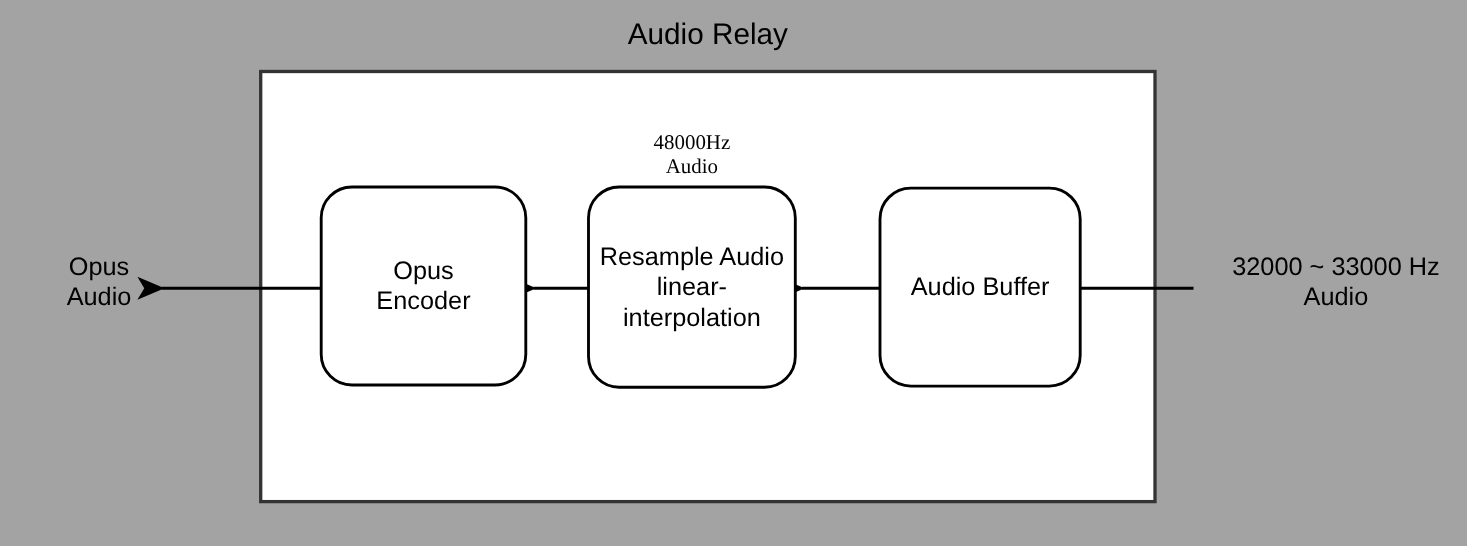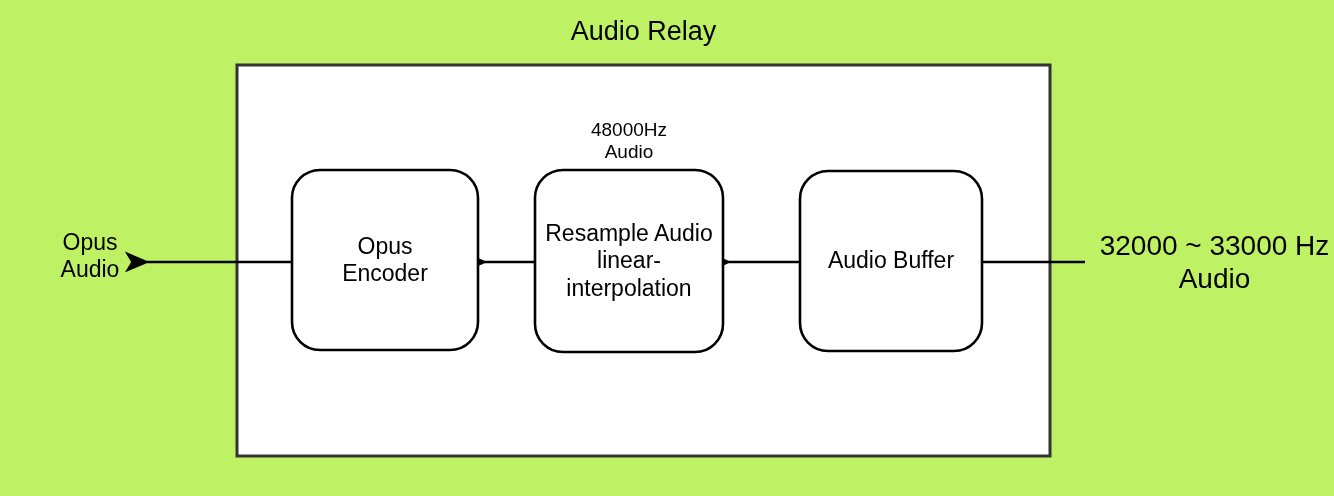--- a/index.html
+++ b/index.html
@@ -8,21 +8,21 @@
     background: #ffffff;
   }
   body {
     font-family: "Liberation Sans", sans-serif;
     color: #000000;
   }
   #stage {
     position: relative;
     width: 1334px;
     height: 496px;
-    background: #bef264;
+    background: #a3a3a3;
     overflow: hidden;
   }
   svg.layer {
     position: absolute;
     left: 0;
     top: 0;
     width: 1334px;
     height: 496px;
   }
   .txt {
@@ -42,27 +42,28 @@
   #outer-label-left {
     left: 10px;
     top: 229px;
     width: 160px;
     font-size: 23px;
   }
   #outer-label-right {
     left: 1095px;
     top: 229px;
     width: 239px;
-    font-size: 28px;
+    font-size: 23px;
   }
   #edge-label-resample {
     left: 535px;
     top: 119px;
     width: 188px;
     font-size: 19px;
+    font-family: Liberation Serif, serif;
   }
   .node-label {
     position: absolute;
     display: flex;
     align-items: center;
     justify-content: center;
     text-align: center;
     font-size: 23px;
     line-height: 1.18;
     color: #000000;

